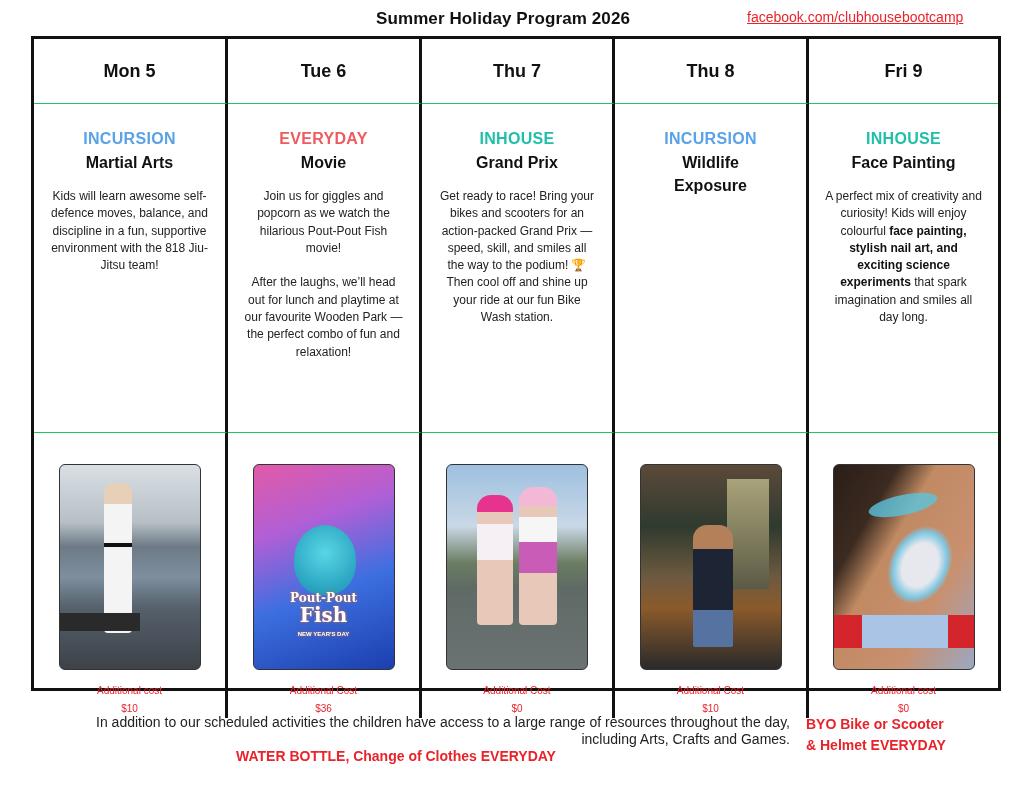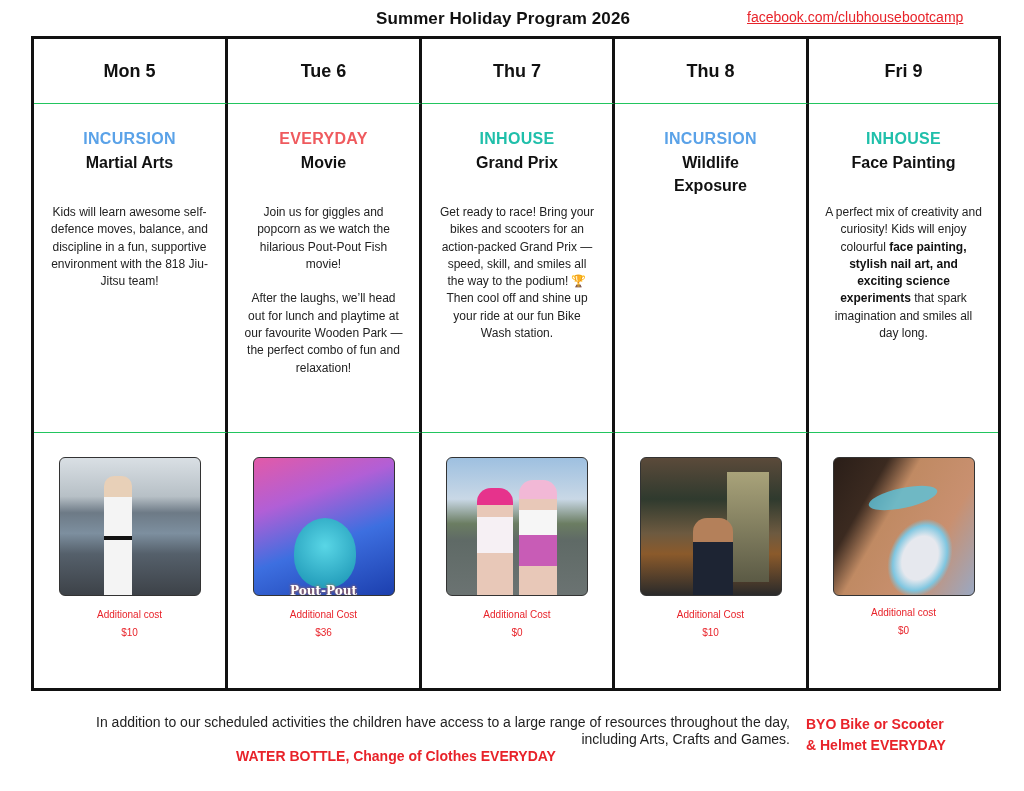--- a/index.html
+++ b/index.html
@@ -10,25 +10,25 @@
   .cell { border-right: 3px solid #111; border-bottom: 1px solid #22c55e; position: relative; text-align: center; }
   .cell.last-col { border-right: none; }
   .cell.last-row { border-bottom: none; }
   .day { display: flex; align-items: center; justify-content: center; font-size: 18px; font-weight: bold; }
   .act { padding-top: 23px; }
   .cat { font-size: 16px; font-weight: bold; letter-spacing: 0.3px; line-height: 24px; }
   .cat.incursion { color: #5aa2e8; }
   .cat.excursion { color: #ef5a5e; }
   .cat.inhouse { color: #1fbfaa; }
   .name { font-size: 16px; font-weight: bold; line-height: 23px; color: #111; padding: 0 20px; }
-  .desc { font-size: 12px; line-height: 17.3px; color: #222; padding: 0 16px; margin-top: 30px; white-space: pre-line; }
+  .desc { font-size: 12px; line-height: 17.3px; color: #222; padding: 0 16px; margin-top: 14px; white-space: pre-line; }
   .desc.tight { margin-top: 3px; }
   .desc b { color: #111; }
   .imgcell { padding-top: 19px; }
-  .photo { width: 142px; height: 139px; margin: 5px auto; border-radius: 6px; border: 1px solid #333; overflow: hidden; position: relative; }
+  .photo { width: 142px; height: 206px; margin: 12px auto; border-radius: 6px; border: 1px solid #333; overflow: hidden; position: relative; }
   .cost { color: #e8232a; font-size: 10px; line-height: 18px; margin-top: 10px; }
   .cost.up { margin-top: 8px; }
   .footer-text { position: absolute; left: 40px; top: 714px; width: 750px; text-align: right; font-size: 14px; line-height: 17px; color: #222; }
   .footer-warn { position: absolute; left: 236px; top: 748px; font-size: 14px; font-weight: bold; color: #e8232a; }
   .byo { position: absolute; left: 806px; top: 714px; font-size: 14px; font-weight: bold; color: #e8232a; line-height: 21px; }
   
   .p-mon { background: linear-gradient(180deg, #d9dfe4 0%, #b7c0c6 28%, #6d7a86 40%, #7d8f9f 55%, #55606b 70%, #3d4248 100%); }
   .p-mon .kid { position: absolute; left: 44px; top: 18px; width: 28px; height: 150px; background: linear-gradient(180deg,#e8d0b8 0 14%, #f4f4f4 14% 100%); border-radius: 10px 10px 4px 4px; }
   .p-mon .belt { position: absolute; left: 44px; top: 78px; width: 28px; height: 4px; background: #111; }
   .p-mon .step { position: absolute; left: 0; top: 148px; width: 80px; height: 18px; background: #2a2a2a; }

